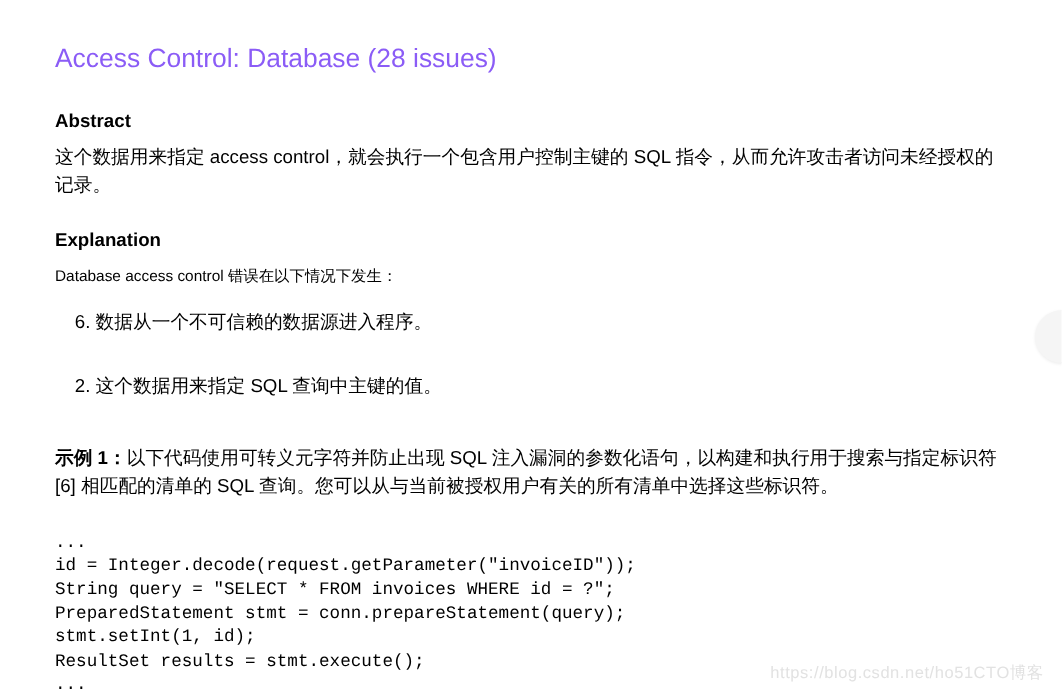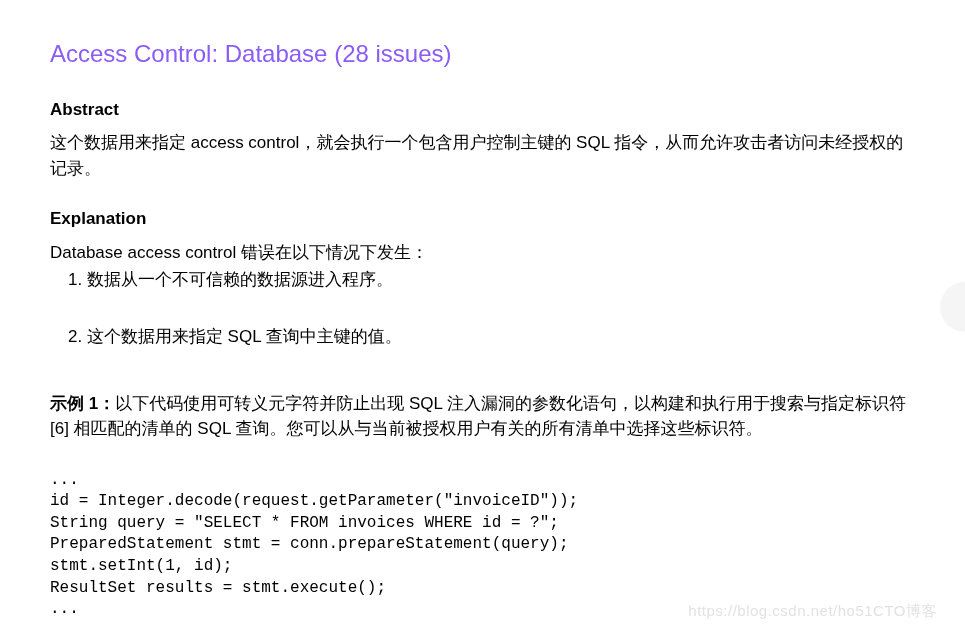--- a/index.html
+++ b/index.html
@@ -29,22 +29,23 @@
       margin-bottom: 10px;
       color: #000;
     }
     .abstract-body {
       font-size: 17px;
       line-height: 1.5;
       margin-bottom: 28px;
       color: #000;
     }
     .explanation-intro {
-      font-size: 17px;
+      font-size: 14px;
       line-height: 1.6;
+      margin-bottom: 18px;
     }
     .numbered-item {
       font-size: 17px;
       line-height: 1.6;
       margin-bottom: 30px;
       padding-left: 18px;
     }
     .example-block {
       font-size: 17px;
       line-height: 1.5;
@@ -57,21 +58,21 @@
     .code-block {
       font-family: "Courier New", Courier, monospace;
       font-size: 16px;
       line-height: 1.35;
       white-space: pre;
       color: #000;
     }
     .watermark {
       position: absolute;
       bottom: 14px;
-      right: 28px;
+      right: 16px;
       font-size: 15px;
       color: #e2e2e2;
       letter-spacing: 0.5px;
       pointer-events: none;
       font-family: Arial, sans-serif;
     }
     .side-bubble {
       position: absolute;
       right: -24px;
       top: 282px;
@@ -86,21 +87,21 @@
 <body>
 
 <h1 class="title">Access Control: Database (28 issues)</h1>
 
 <h2 class="section-heading">Abstract</h2>
 <p class="abstract-body">这个数据用来指定 access control，就会执行一个包含用户控制主键的 SQL 指令，从而允许攻击者访问未经授权的记录。</p>
 
 <h2 class="section-heading">Explanation</h2>
 <p class="explanation-intro">Database access control 错误在以下情况下发生：</p>
 
-<p class="numbered-item">1. 数据从一个不可信赖的数据源进入程序。</p>
+<p class="numbered-item">6. 数据从一个不可信赖的数据源进入程序。</p>
 <p class="numbered-item">2. 这个数据用来指定 SQL 查询中主键的值。</p>
 
 <p class="example-block">
   <span class="example-label">示例 1：</span><span>以下代码使用可转义元字符并防止出现 SQL 注入漏洞的参数化语句，以构建和执行用于搜索与指定标识符 [6] 相匹配的清单的 SQL 查询。您可以从与当前被授权用户有关的所有清单中选择这些标识符。</span>
 </p>
 
 <div class="code-block">...
 id = Integer.decode(request.getParameter("invoiceID"));
 String query = "SELECT * FROM invoices WHERE id = ?";
 PreparedStatement stmt = conn.prepareStatement(query);

